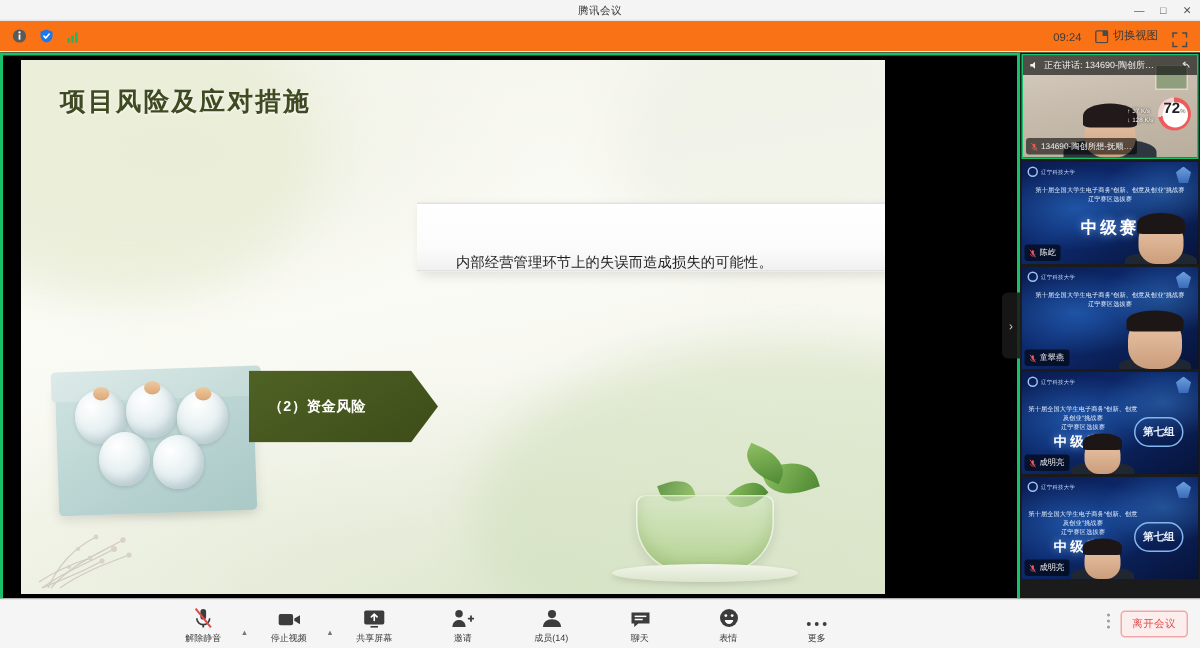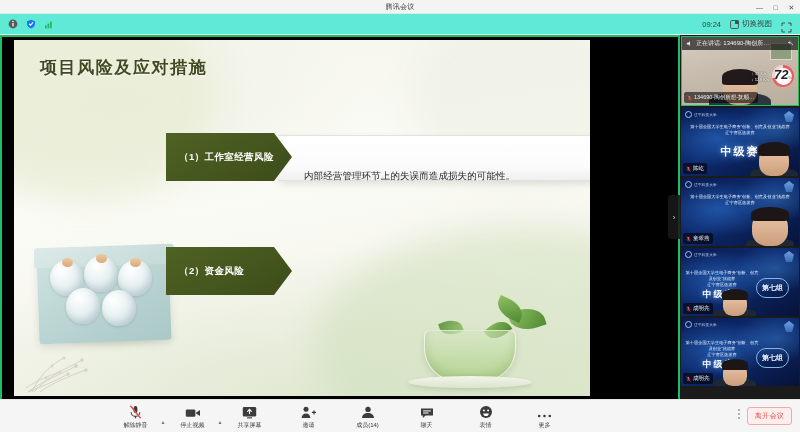--- a/index.html
+++ b/index.html
@@ -17,21 +17,21 @@
     background:#f4f4f4; display:flex; align-items:center; justify-content:center;
     border-bottom:1px solid #e6e6e6;
   }
   .titlebar-title { font-size:7px; color:#333; letter-spacing:.3px; }
   .win-ctrls { position:absolute; right:4px; top:0; height:14px; display:flex; align-items:center; gap:7px; }
   .win-btn { font-size:7px; color:#555; line-height:1; cursor:default; width:9px; text-align:center; }
 
   
   .subbar {
     position:absolute; left:0; top:14px; width:800px; height:21px;
-    background:#5eead4; border-bottom:1px solid #ededed;
+    background:#f97316; border-bottom:1px solid #ededed;
     display:flex; align-items:center;
   }
   .subbar-left { display:flex; align-items:center; gap:7px; padding-left:7px; }
   .sb-ic { width:11px; height:11px; display:flex; align-items:center; justify-content:center; }
   .sb-ic svg { display:block; }
   .subbar-right { margin-left:auto; display:flex; align-items:center; gap:9px; padding-right:8px; }
   .clock { font-size:7.5px; color:#3c3c3c; }
   .switch-view { display:flex; align-items:center; gap:3px; font-size:7.5px; color:#3c3c3c; cursor:pointer; }
   .fs-btn { width:11px; height:11px; cursor:pointer; }
 
@@ -199,21 +199,21 @@
   .netbadge { position:absolute; right:4px; top:28px; display:flex; align-items:center; gap:3px; z-index:5; }
   .netspeed { display:flex; flex-direction:column; gap:1px; }
   .netspeed div { font-size:4.2px; color:#f5f5f5; white-space:nowrap; text-shadow:0 0 2px #000; }
   .pct-ring {
     width:22px; height:22px; border-radius:50%;
     background:conic-gradient(#f05a5a 0% 72%, #f3d3d3 72% 100%);
     display:flex; align-items:center; justify-content:center;
   }
   .pct-inner { width:17px; height:17px; border-radius:50%; background:#fff;
     display:flex; align-items:baseline; justify-content:center; gap:0; }
-  .pct-inner b { font-size:13px; color:#222; font-weight:700; line-height:1;font-style:italic; }
+  .pct-inner b { font-size:10px; color:#222; font-weight:700; line-height:1; }
   .pct-inner i { font-size:4px; color:#555; font-style:normal; }
 
   
   .bottombar { position:absolute; left:0; top:399px; width:800px; height:33px; background:#f5f5f5; border-top:1px solid #e4e4e4; }
   .tools { position:absolute; left:0; top:0; width:680px; height:33px;
     display:flex; align-items:center; justify-content:center; gap:17px; }
   .tool { width:42px; display:flex; flex-direction:column; align-items:center; gap:2px; cursor:pointer; }
   .tool .ic { height:15px; display:flex; align-items:flex-end; justify-content:center; }
   .tool .lb { font-size:6px; color:#3a3a3a; white-space:nowrap; }
   .caret { width:7px; align-self:flex-end; margin:0 -13px 8px -13px; color:#777; font-size:5px; cursor:pointer; }
@@ -333,21 +333,20 @@
         <div class="tc-saucer"></div>
       </div>
 
       <div class="slide-title">项目风险及应对措施</div>
 
       <div class="rows">
         <div class="row">
           <div class="row-body">
             <div class="row-text">内部经营管理环节上的失误而造成损失的可能性。</div>
           </div>
-          <div class="row-tag dark">（1）工作室经营风险</div>
         </div>
         <div class="row">
         </div>
         <div class="row">
           <div class="row-tag dark">（2）资金风险</div>
         </div>
       </div>
     </div>
 
     <div class="collapse-handle">

